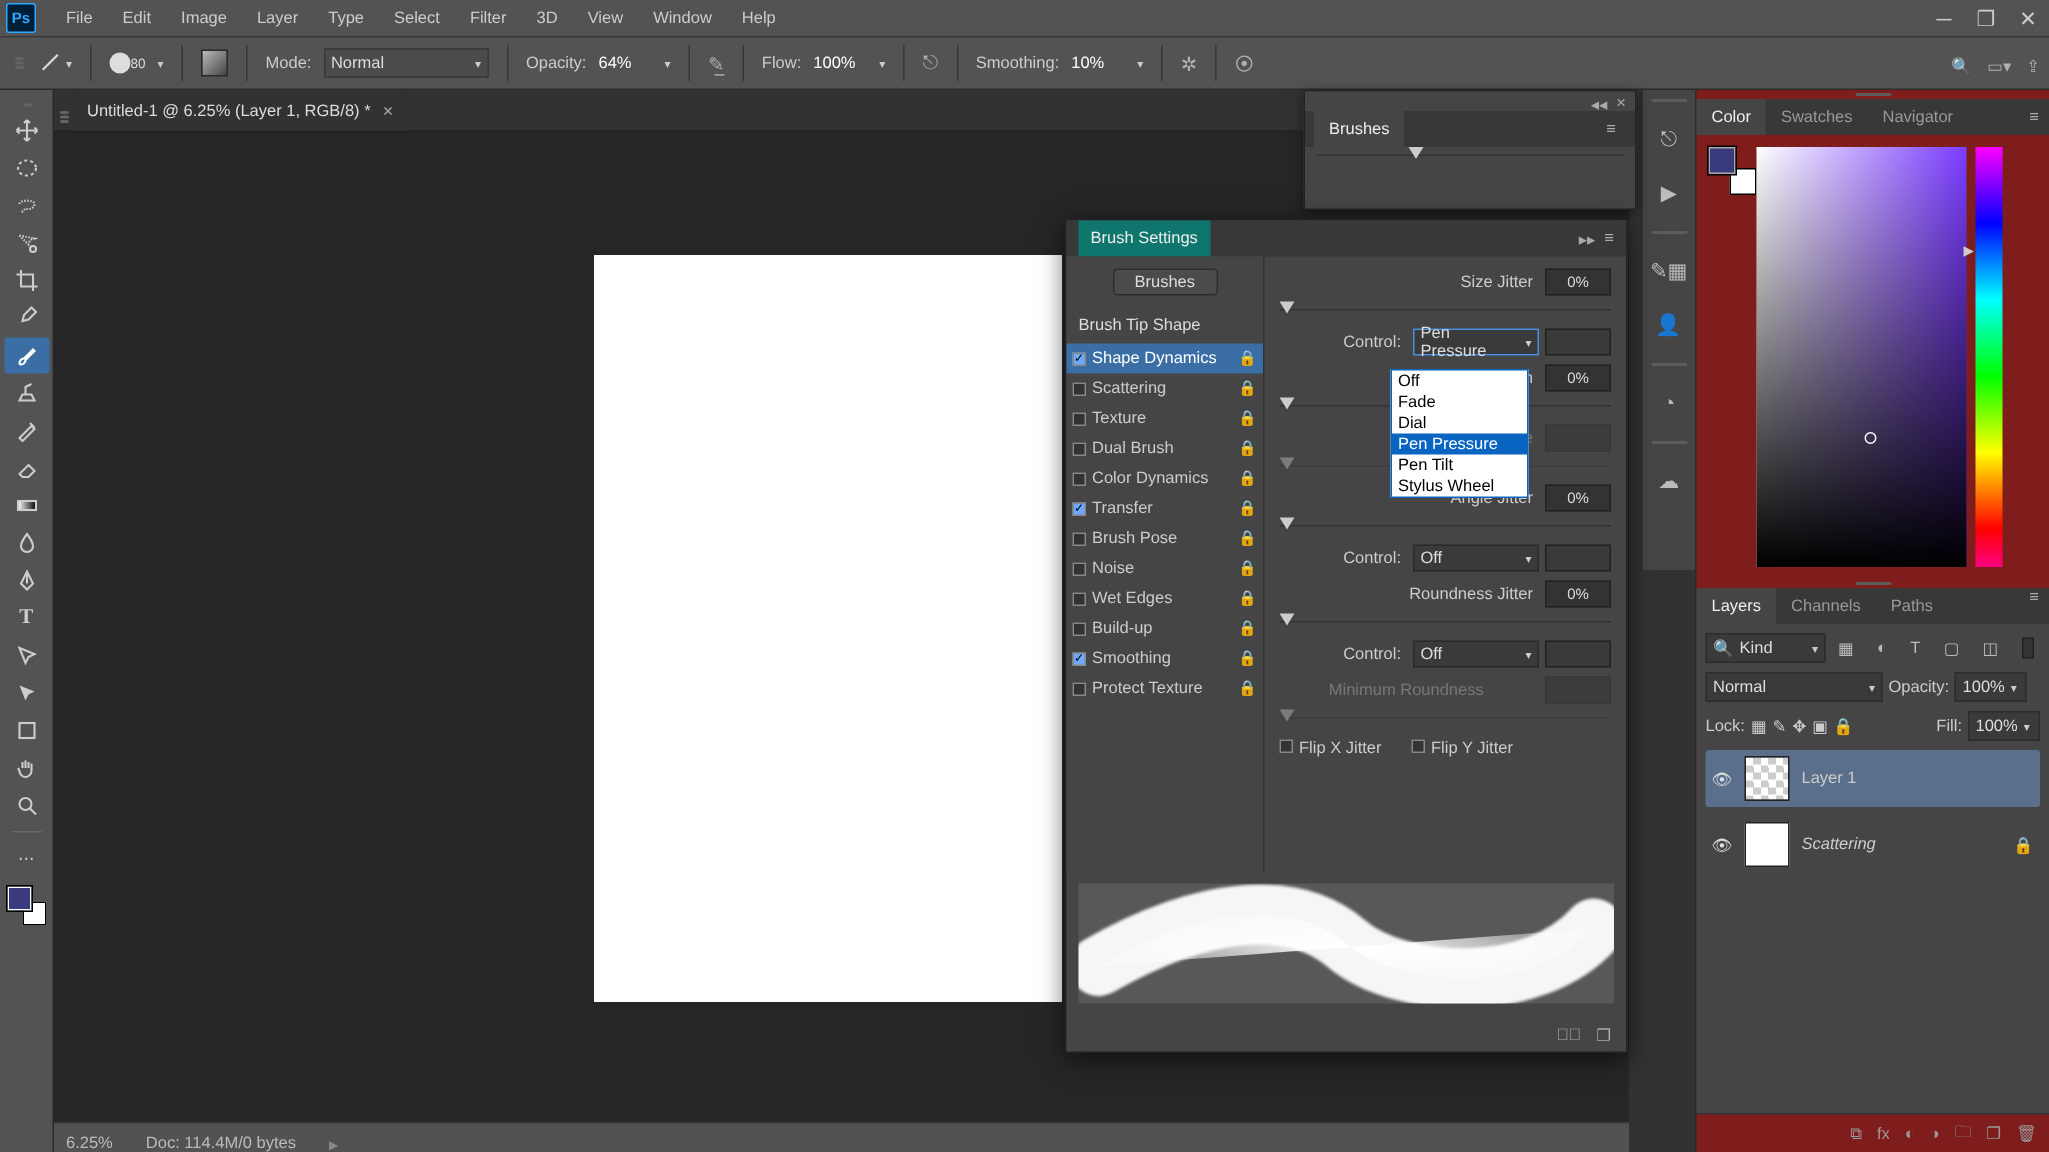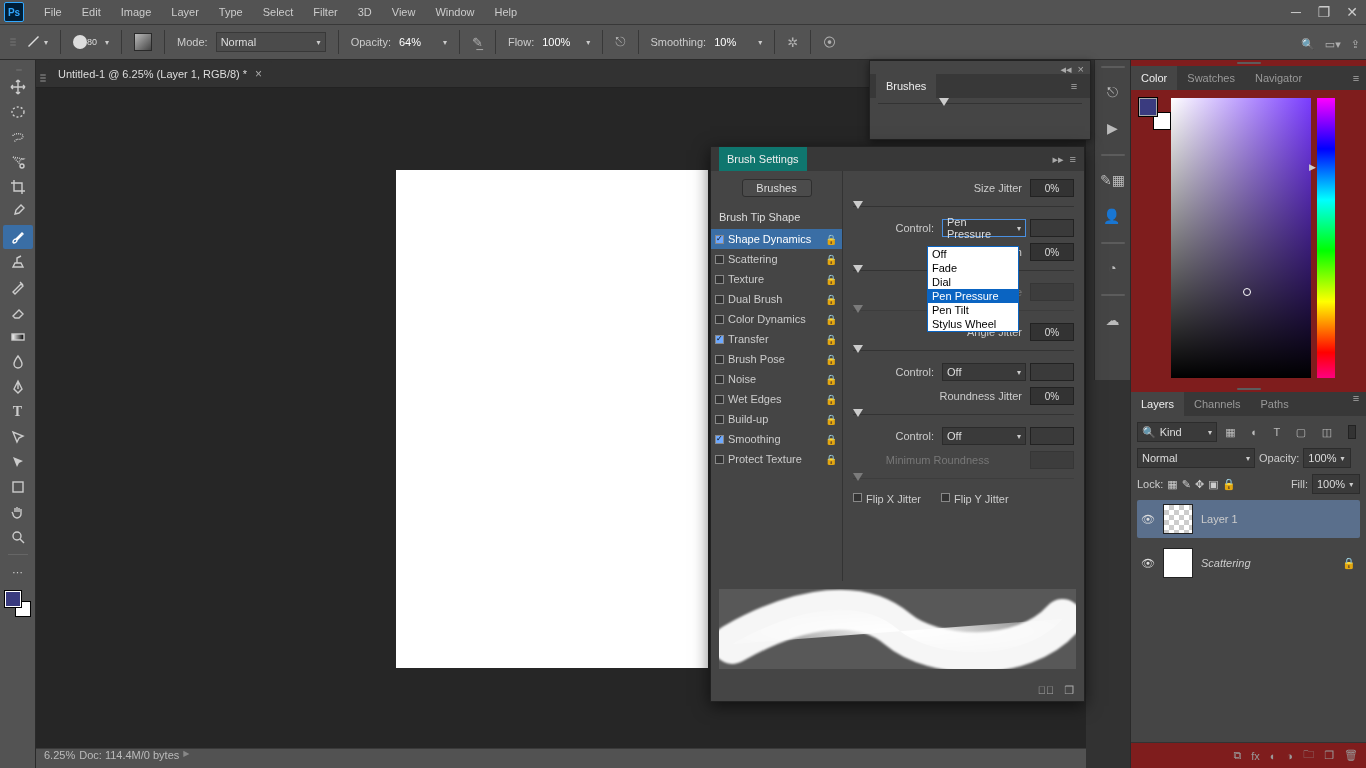--- a/index.html
+++ b/index.html
@@ -25,21 +25,21 @@
 .toolbox{width:36px;background:#535353;display:flex;flex-direction:column;align-items:center;padding-top:6px;gap:1px;position:absolute;left:0;top:60px;bottom:0;border-right:1px solid #2a2a2a}
 .tool{width:30px;height:24px;display:flex;align-items:center;justify-content:center;color:#ccc;border-radius:2px;position:relative}
 .tool.active{background:#3a6ea5;color:#fff}
 .tool svg{width:16px;height:16px;fill:none;stroke:currentColor;stroke-width:1.4}
 .tool.textT{font:bold 14px serif}
 .fgbg-swatch{position:relative;width:26px;height:26px;margin-top:6px;margin-bottom:10px}
 .fgbg-swatch .fg{position:absolute;width:16px;height:16px;background:#3a3b7f;border:1px solid #fff;outline:1px solid #000;top:0;left:0;z-index:2}
 .fgbg-swatch .bg{position:absolute;width:16px;height:16px;background:#fff;border:1px solid #000;bottom:0;right:0}
 .canvas-area{position:absolute;left:36px;top:88px;right:280px;bottom:20px;background:#262626;overflow:hidden}
 .canvas{position:absolute;left:360px;top:82px;width:312px;height:498px;background:#fff}
-.statusbar{position:absolute;bottom:0;left:36px;right:280px;height:20px;background:#525252;display:flex;align-items:flex-start;padding:0 8px;color:#bbb;gap:4px;border-top:1px solid #3a3a3a}
+.statusbar{position:absolute;bottom:0;left:36px;right:280px;height:20px;background:#525252;display:flex;align-items:flex-end;padding:0 8px;color:#bbb;gap:22px;border-top:1px solid #3a3a3a}
 .statusbar .arrow{font-size:8px;color:#888}
 .right-dock{position:absolute;right:0;top:60px;width:236px;bottom:0;background:#7f1d1d;display:flex;flex-direction:column;border-left:1px solid #2a2a2a}
 .panel-tabs{display:flex;height:24px;background:#383838;align-items:center}
 .ptab{padding:0 10px;height:24px;display:flex;align-items:center;color:#999;cursor:pointer}
 .ptab.active{background:#454545;color:#eee}
 .panel-menu-btn{margin-left:auto;width:20px;color:#aaa;text-align:center}
 .color-panel-body{display:flex;padding:8px;gap:6px;height:auto}
 .fg-bg-mini{position:relative;width:26px;height:26px}
 .fg-bg-mini .fg{position:absolute;width:18px;height:18px;background:#3a3b7f;border:1px solid #aaa;outline:1px solid #000;top:0;left:0;z-index:2}
 .fg-bg-mini .bg{position:absolute;width:18px;height:18px;background:#fff;border:1px solid #000;bottom:-6px;right:-6px}

